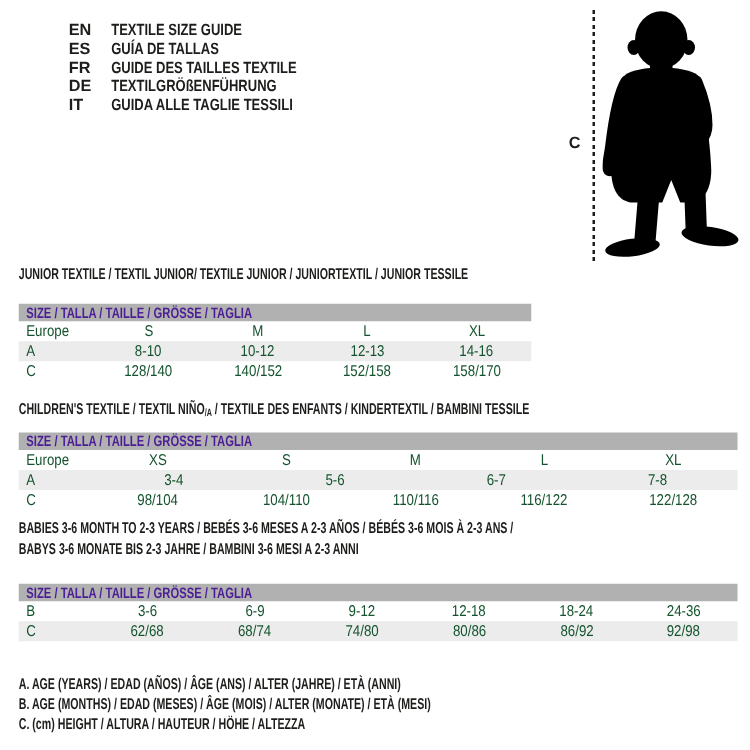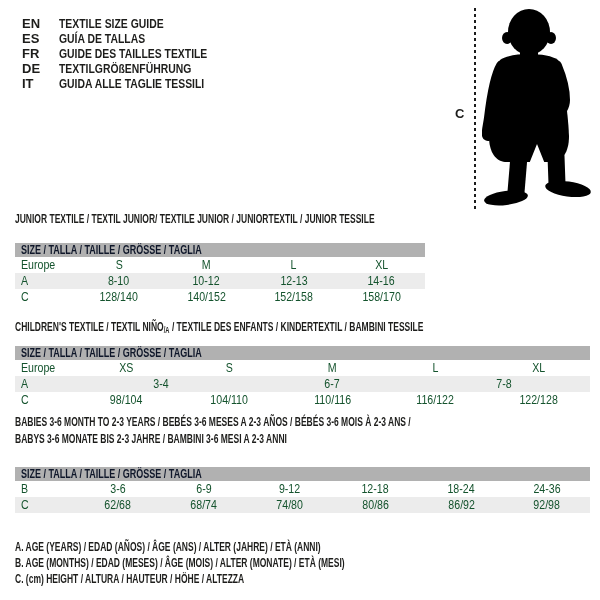--- a/index.html
+++ b/index.html
@@ -7,21 +7,21 @@
 
   
   .cx68 { display:inline-block; transform:scaleX(0.68); transform-origin:0 50%; white-space:pre-line; }
   .cx75 { display:inline-block; transform:scaleX(0.75); transform-origin:0 50%; white-space:nowrap; }
   .cx80 { display:inline-block; transform:scaleX(0.80); transform-origin:0 50%; white-space:nowrap; }
   .cx85l { display:inline-block; transform:scaleX(0.85); transform-origin:0 50%; white-space:nowrap; }
   .cx85c { display:inline-block; transform:scaleX(0.85); white-space:nowrap; }
 
   
   .lang-list { position:absolute; left:22px; top:16px; width:320px; }
-  .lang-row { display:flex; height:15px; align-items:center; }
+  .lang-row { display:flex; height:15px; align-items:center;margin-left:33px; }
   .lang-code { width:37px; font-size:13px; font-weight:bold; }
   .lang-label { font-size:13px; font-weight:bold; width:280px;text-decoration:underline; }
 
   
   .measure-line { position:absolute; left:474px; top:8px; width:2px; height:202px;
     background:repeating-linear-gradient(to bottom, #1c1c1c 0 3px, transparent 3px 6px); }
   .c-label { position:absolute; left:455px; top:106px; font-size:13px; font-weight:bold; }
   .baby { position:absolute; left:482px; top:6px; }
 
   
@@ -30,21 +30,21 @@
   #sec-children { top:321px; width:575px; }
   #sec-babies   { top:414px; width:575px; }
   .sec-title { font-size:12.5px; font-weight:bold; line-height:17px; width:860px; }
   #sec-junior .sec-title { line-height:13px; margin-bottom:14px; }
   #sec-children .sec-title { line-height:13px; margin-bottom:9px; }
   #sec-babies .sec-title { margin-bottom:16px; }
   .tsub { font-size:8.5px; vertical-align:-2px; }
 
   
   .thead { height:14px; background:#b1b1b1; display:flex; align-items:center; padding-left:6px; box-sizing:border-box; }
-  .thead .bar-text { font-size:12px; font-weight:bold; color:#0f172a; }
+  .thead .bar-text { font-size:12px; font-weight:bold; color:#4c1d95; }
   .trow { display:flex; align-items:center; height:16px; font-size:12.5px; color:#14532d; }
   .trow.alt { background:#ececec; }
   .lbl { width:60px; padding-left:6px; box-sizing:border-box; text-align:left; }
   .cell { flex:1; text-align:center; }
 
   
   .legend { position:absolute; left:15px; top:539px; width:860px; }
   .legend-line { font-size:12.5px; font-weight:bold; line-height:16px; }
 </style>
 </head>
@@ -132,20 +132,21 @@
       <span class="lbl"><span class="cx85l">Europe</span></span>
       <span class="cell"><span class="cx85c">XS</span></span>
       <span class="cell"><span class="cx85c">S</span></span>
       <span class="cell"><span class="cx85c">M</span></span>
       <span class="cell"><span class="cx85c">L</span></span>
       <span class="cell"><span class="cx85c">XL</span></span>
     </div>
     <div class="trow alt">
       <span class="lbl"><span class="cx85l">A</span></span>
       <span class="cell"><span class="cx85c">3-4</span></span>
+      <span class="cell"><span class="cx85c">5-6</span></span>
       <span class="cell"><span class="cx85c">6-7</span></span>
       <span class="cell"><span class="cx85c">7-8</span></span>
     </div>
     <div class="trow">
       <span class="lbl"><span class="cx85l">C</span></span>
       <span class="cell"><span class="cx85c">98/104</span></span>
       <span class="cell"><span class="cx85c">104/110</span></span>
       <span class="cell"><span class="cx85c">110/116</span></span>
       <span class="cell"><span class="cx85c">116/122</span></span>
       <span class="cell"><span class="cx85c">122/128</span></span>

